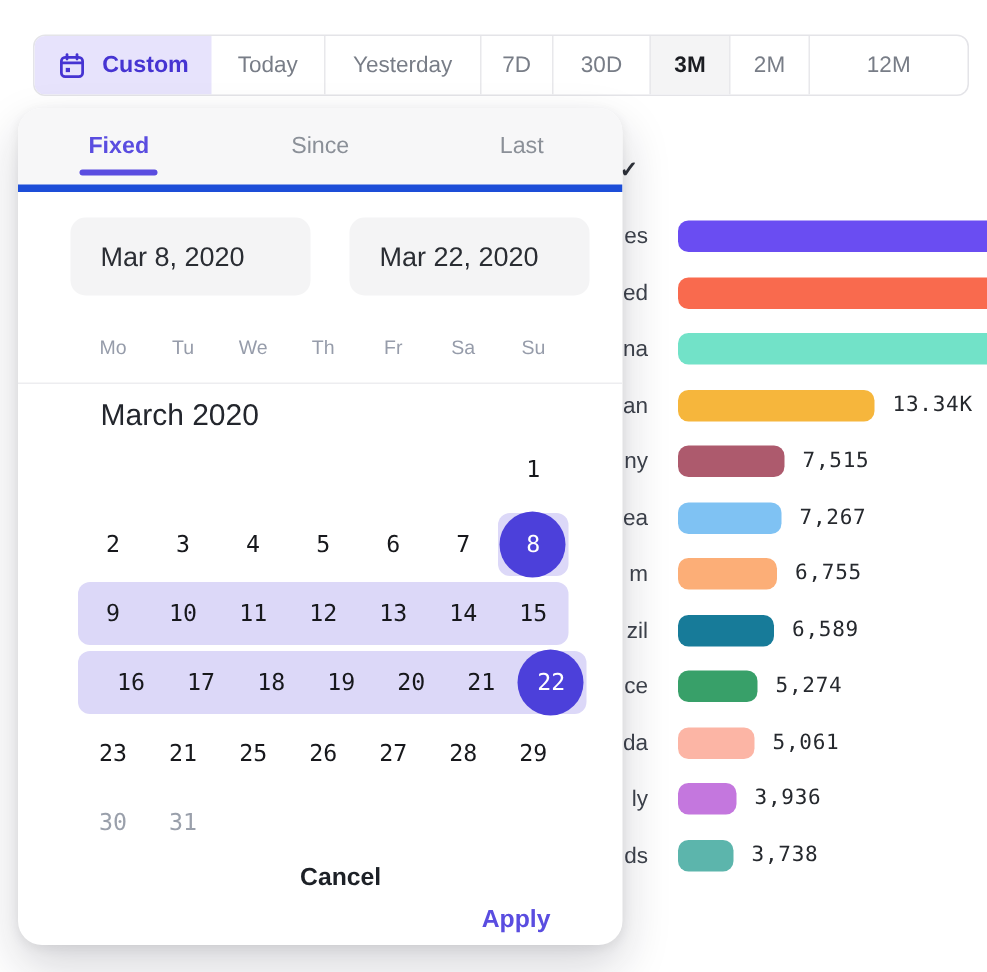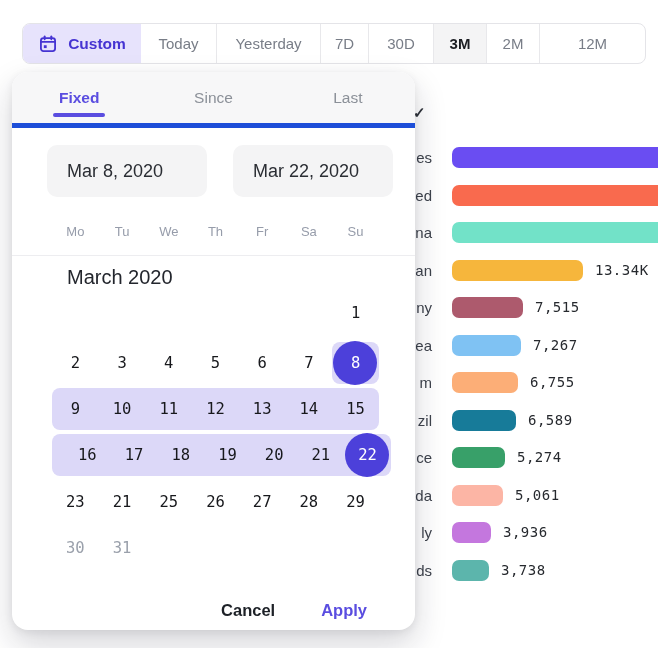--- a/index.html
+++ b/index.html
@@ -60,21 +60,21 @@
         align-items:center;justify-content:center;cursor:pointer;}
   .cell.range-cell::before{content:'';position:absolute;left:0;right:0;top:2px;bottom:2px;
         background:var(--range);border-radius:8px;}
   .cell.selected::after{content:'';position:absolute;left:1px;top:1px;width:44px;height:44px;
         border-radius:50%;background:var(--circle);}
   .dnum{position:relative;z-index:2;font-family:"DejaVu Sans Mono",monospace;
         font-size:15.5px;color:#17181c;}
   .cell.selected .dnum{color:#ffffff;}
   .cell.disabled .dnum{color:#9aa0ab;}
   .mfoot{position:absolute;left:0;right:0;top:504px;height:44px;display:flex;
-         align-items:flex-end;justify-content:flex-end;gap:46px;padding-right:48px;padding-left:45px;}
+         align-items:flex-start;justify-content:flex-end;gap:67px;padding-right:48px;padding-left:45px;}
   .btn-cancel{font-size:16.5px;font-weight:600;color:#1d2127;cursor:pointer;}
   .btn-apply{font-size:16.5px;font-weight:600;color:var(--accent);cursor:pointer;margin-top:28px;}
 </style>
 </head>
 <body>
 
 <div class="stage" style="--accent: #5a4de0; --custom-text: #4634d2; --custom-bg: #e7e3fc; --circle: #4c40da; --range: #dcd8f8; --selbg: #f4f4f5;">
 
   <div class="chart" id="chart">
       <div class="crow" style="top: 147px;">

